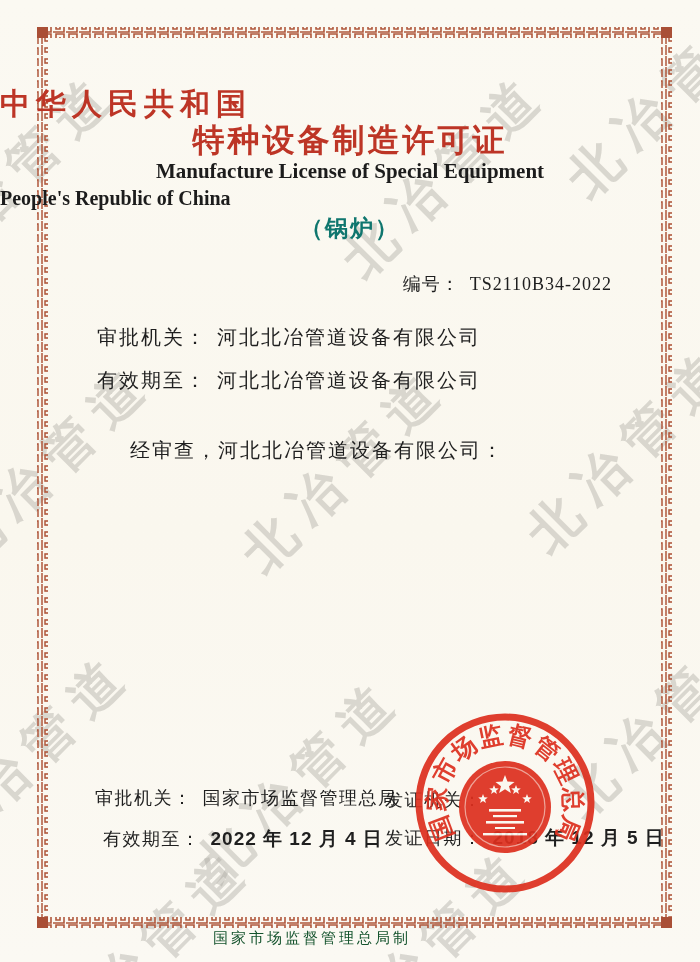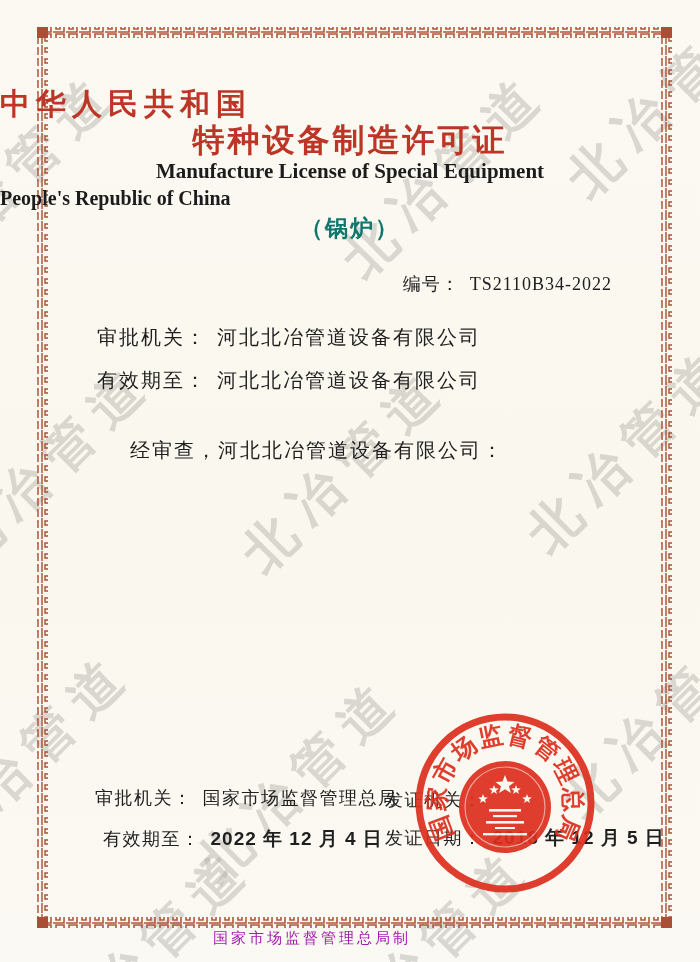--- a/index.html
+++ b/index.html
@@ -40,21 +40,21 @@
   .statement{top:437px;left:130px;font-size:20px;color:#1f1f1f;letter-spacing:2px;}
   .scope{top:488px;left:131px;font-size:19px;color:#1f1f1f;letter-spacing:2px;}
   .flabel{margin-right:10px;}
   .bottom-line{font-size:18px;color:#1f1f1f;letter-spacing:1.5px;}
   .approve{top:786px;left:95px;}
   .valid{top:826px;left:95px;margin-left:8px;}
   .issuer{top:788px;left:385px;z-index:3;}
   .issue-date{top:825px;left:385px;z-index:6;}
   .date-val{font-family:"Liberation Sans","DejaVu Sans",sans-serif;font-weight:700;font-size:19px;letter-spacing:1px;}
   .made-by{top:929px;left:0;width:624px;text-align:center;
-    font-size:15px;color:#a21caf;letter-spacing:3px;}
+    font-size:15px;color:#14532d;letter-spacing:3px;}
   
   .seal{position:absolute;left:410px;top:708px;width:190px;height:190px;z-index:5;opacity:.92;}
 </style>
 </head>
 <body>
 
 <div class="page-bg"></div>
 
 <div class="wm-layer">
   <div class="wm" style="left:15px;top:175px">北冶管道</div>

